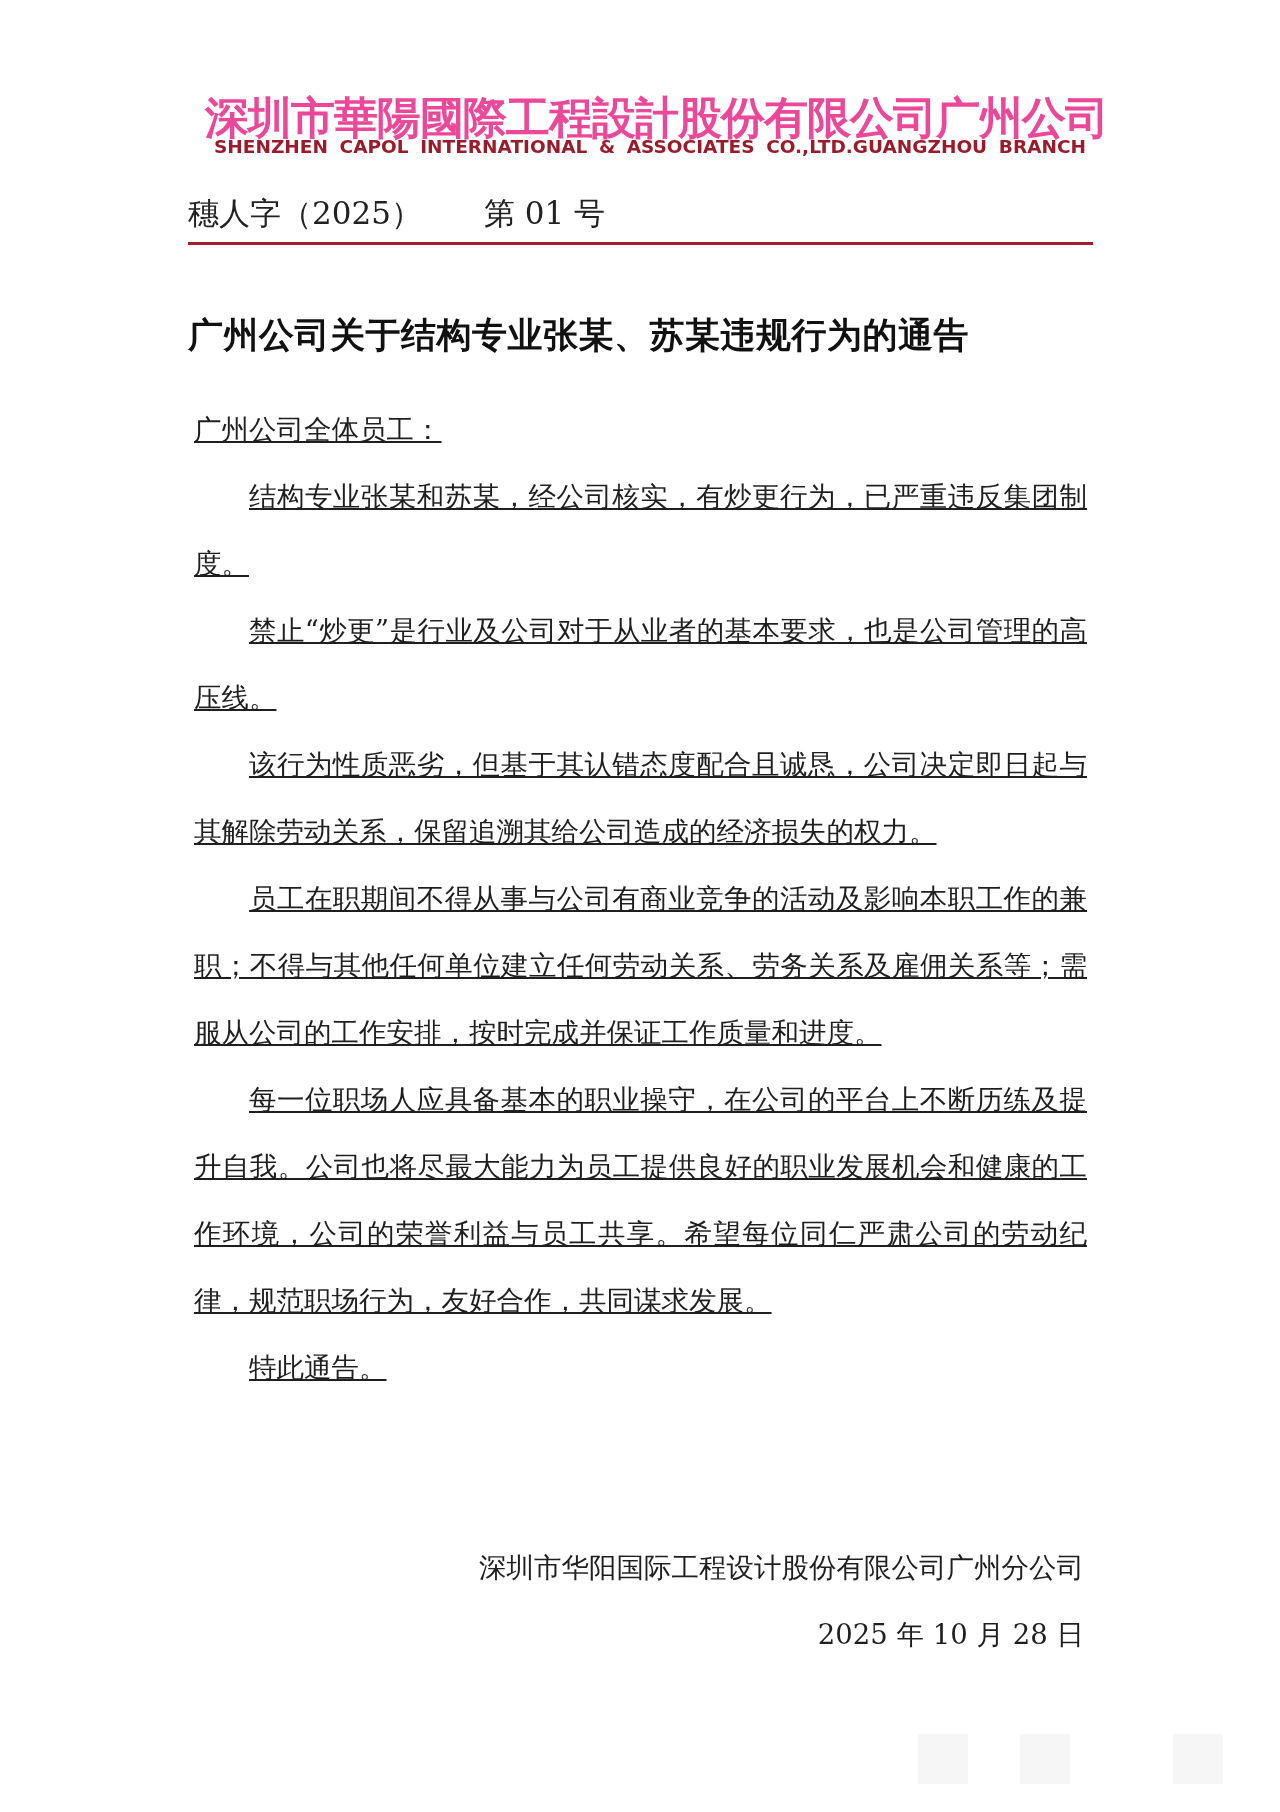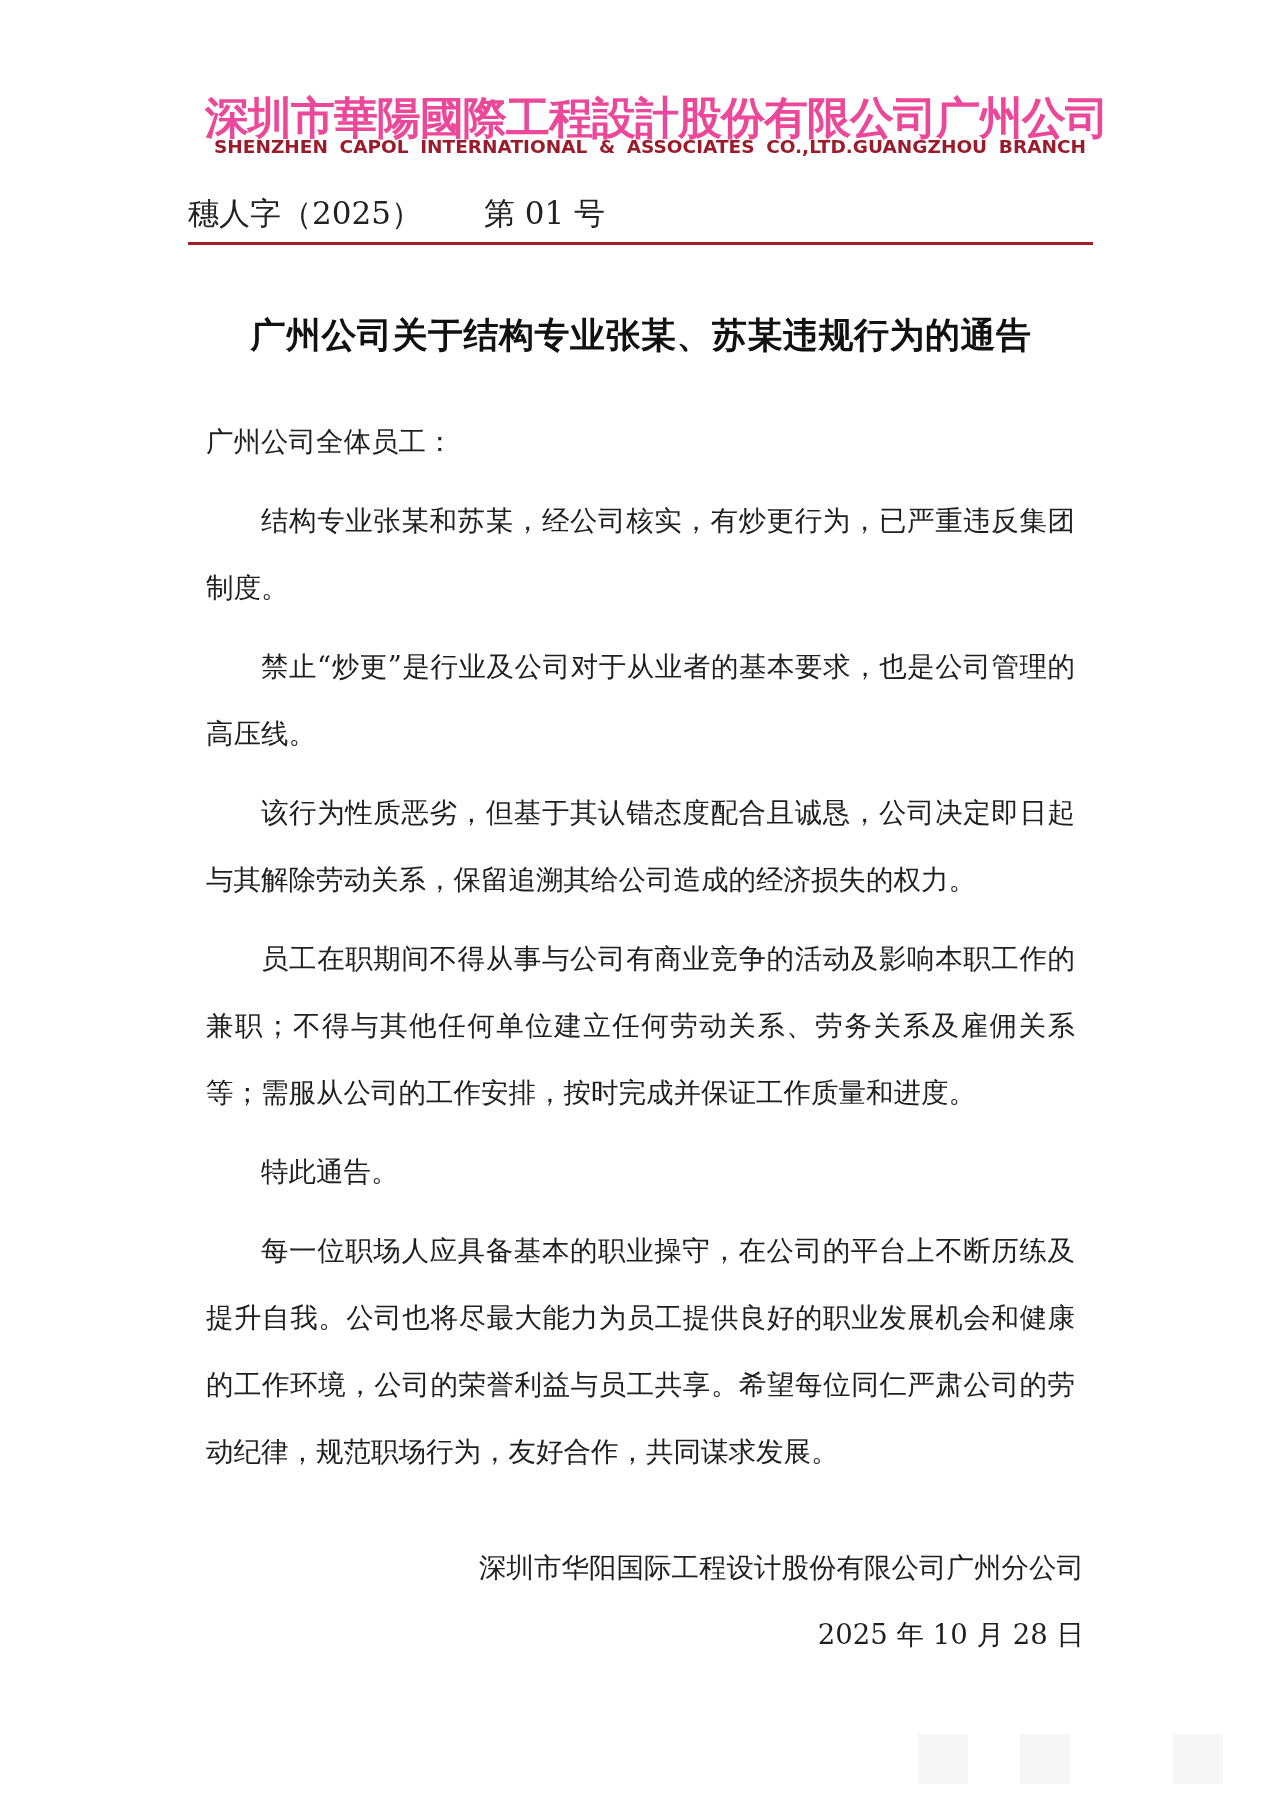--- a/index.html
+++ b/index.html
@@ -9,26 +9,26 @@
              font-family:"DejaVu Sans", "Liberation Sans", sans-serif; font-weight:bold;
              font-size:44px; line-height:52px; color:#ec4899; letter-spacing:-1px;
              white-space:nowrap; text-align:justify; text-align-last:justify; transform-origin:left top; }
   .logo-en { position:absolute; left:214px; top:136px; width:872px; height:22px;
              font-family:"DejaVu Sans", "Liberation Sans", sans-serif; font-weight:bold;
              font-size:18.5px; line-height:22px; color:#9b1b2b; white-space:nowrap;
              text-align:justify; text-align-last:justify; }
   .docno { position:absolute; left:188px; top:193px; width:906px; text-align:left;
            font-size:31px; line-height:40px; color:#222; white-space:pre; }
   .rule { position:absolute; left:188px; top:242px; width:905px; height:3px; background:#a41e2a; }
-  .title { position:absolute; left:188px; top:310px; width:906px; text-align:center;
+  .title { position:absolute; left:188px; top:310px; width:906px; text-align:left;
            font-family:"DejaVu Sans", "Liberation Sans", sans-serif; font-weight:bold;
            font-size:35px; line-height:50px; color:#111; white-space:nowrap; letter-spacing:0.5px; }
   .body { position:absolute; left:194px; top:396px; width:893px; font-size:27.5px;
           line-height:67px; color:#1f1f1f; text-align:justify; }
-  .body p { margin:12px; }
+  .body p { margin:0;text-decoration:underline; }
   .body p.indent { text-indent:2em; }
   .body p.salute { text-indent:0; }
   .sign { position:absolute; right:196px; top:1534px; text-align:right; font-size:27.5px; line-height:67px; color:#1f1f1f; }
   .sign div { white-space:nowrap; }
   .ghost { position:absolute; top:1734px; width:50px; height:50px; background:#f6f6f6; }
 </style>
 </head>
 <body>
 
 <div class="logo-cn">深圳市華陽國際工程設計股份有限公司广州公司</div>
@@ -38,22 +38,22 @@
 <div class="rule"></div>
 
 <div class="title">广州公司关于结构专业张某、苏某违规行为的通告</div>
 
 <div class="body">
   <p class="salute">广州公司全体员工：</p>
   <p class="indent">结构专业张某和苏某，经公司核实，有炒更行为，已严重违反集团制度。</p>
   <p class="indent">禁止“炒更”是行业及公司对于从业者的基本要求，也是公司管理的高压线。</p>
   <p class="indent"> 该行为性质恶劣，但基于其认错态度配合且诚恳，公司决定即日起与其解除劳动关系，保留追溯其给公司造成的经济损失的权力。</p>
   <p class="indent">员工在职期间不得从事与公司有商业竞争的活动及影响本职工作的兼职；不得与其他任何单位建立任何劳动关系、劳务关系及雇佣关系等；需服从公司的工作安排，按时完成并保证工作质量和进度。</p>
+  <p class="indent">每一位职场人应具备基本的职业操守，在公司的平台上不断历练及提升自我。公司也将尽最大能力为员工提供良好的职业发展机会和健康的工作环境，公司的荣誉利益与员工共享。希望每位同仁严肃公司的劳动纪律，规范职场行为，友好合作，共同谋求发展。</p>
   <p class="indent">特此通告。</p>
-  <p class="indent">每一位职场人应具备基本的职业操守，在公司的平台上不断历练及提升自我。公司也将尽最大能力为员工提供良好的职业发展机会和健康的工作环境，公司的荣誉利益与员工共享。希望每位同仁严肃公司的劳动纪律，规范职场行为，友好合作，共同谋求发展。</p>
 </div>
 
 <div class="sign">
   <div>深圳市华阳国际工程设计股份有限公司广州分公司</div>
   <div>2025 年 10 月 28 日</div>
 </div>
 
 <div class="ghost" style="left:918px"></div>
 <div class="ghost" style="left:1020px"></div>
 <div class="ghost" style="left:1173px"></div>

